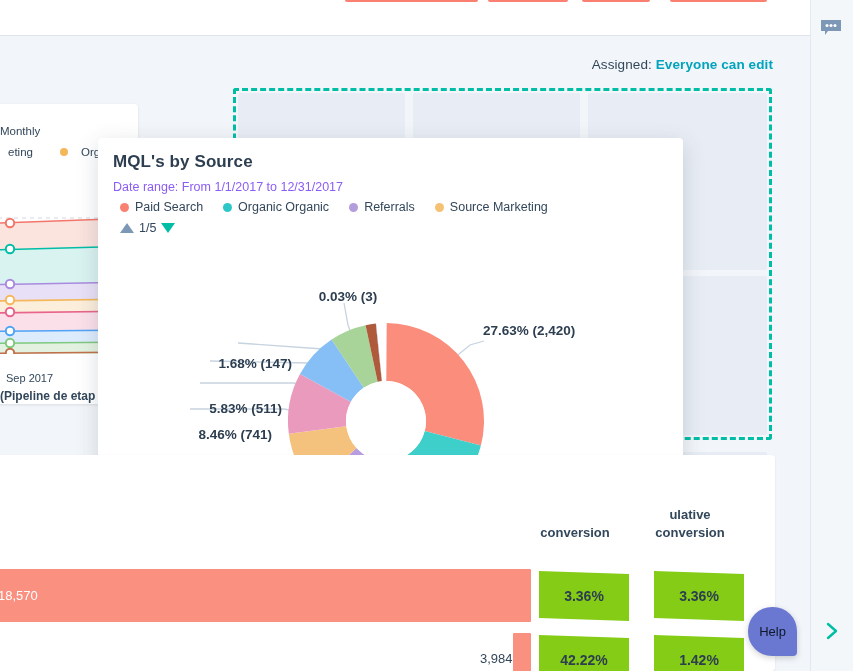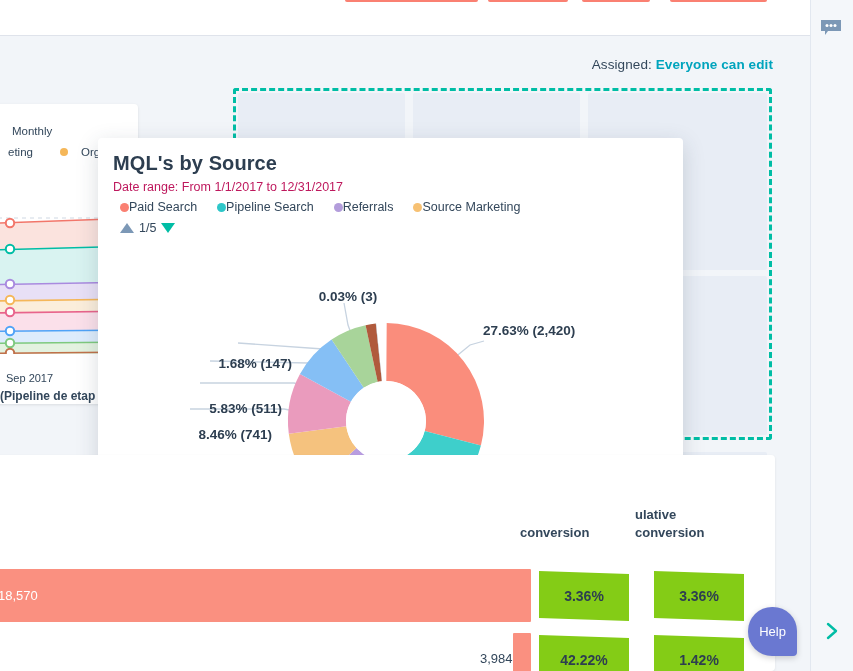--- a/index.html
+++ b/index.html
@@ -36,65 +36,65 @@
   .ph-card{position:absolute;background:#e8edf5;border-radius:2px;}
   #ph1{left:238px;top:93px;width:167px;height:74px;}
   #ph2{left:413px;top:93px;width:167px;height:74px;}
   #ph3{left:588px;top:93px;width:179px;height:177px;}
   #ph4{left:588px;top:276px;width:179px;height:159px;}
   #ph5{left:588px;top:452px;width:179px;height:40px;}
 
   
   #left-panel{position:absolute;left:-82px;top:104px;width:220px;height:300px;background:#fff;
               border-radius:4px;box-shadow:0 1px 3px rgba(0,0,0,.10);overflow:hidden;}
-  #lp-legend{position:absolute;left:94px;top:21px;font-size:11.5px;color:#33475b;white-space:nowrap;}
+  #lp-legend{position:absolute;left:82px;top:21px;font-size:11.5px;color:#33475b;white-space:nowrap;}
   #lp-legend2{position:absolute;left:90px;top:42px;font-size:11.5px;color:#33475b;white-space:nowrap;
               display:flex;align-items:center;gap:13px;}
   .lg-dot{width:8px;height:8px;border-radius:50%;display:inline-block;}
   #lp-chart{position:absolute;left:0;top:100px;width:220px;height:150px;}
   #lp-xlabel{position:absolute;left:88px;top:268px;font-size:11px;color:#33475b;white-space:nowrap;}
   #lp-title2{position:absolute;left:82px;top:285px;font-size:12px;font-weight:bold;color:#33475b;white-space:nowrap;}
 
   
   #mql-card{position:absolute;left:98px;top:138px;width:585px;height:390px;background:#fff;
             border-radius:4px;box-shadow:0 6px 22px rgba(45,62,80,.18);}
-  #mql-title{position:absolute;left:15px;top:14px;font-size:20px;font-weight:bold;color:#2d3e50;
+  #mql-title{position:absolute;left:15px;top:14px;font-size:17px;font-weight:bold;color:#2d3e50;
              letter-spacing:.1px;text-align:center;}
-  #mql-daterange{position:absolute;left:15px;top:42px;font-size:12.5px;color:#be185d;}
+  #mql-daterange{position:absolute;left:15px;top:42px;font-size:12.5px;color:#8b5cf6;}
   #mql-legend{position:absolute;left:22px;top:62px;display:flex;gap:20px;align-items:center;
               font-size:12.5px;color:#33475b;}
-  .mlg{display:flex;align-items:center;white-space:nowrap;}
+  .mlg{display:flex;align-items:center;gap:6px;white-space:nowrap;}
   .mlg i{width:9px;height:9px;border-radius:50%;display:inline-block;}
   #mql-pager{position:absolute;left:22px;top:83px;display:flex;align-items:center;gap:5px;
              font-size:12.5px;color:#33475b;}
   .tri-up{width:0;height:0;border-left:7px solid transparent;border-right:7px solid transparent;
           border-bottom:10px solid #7c98b6;cursor:pointer;}
   .tri-dn{width:0;height:0;border-left:7px solid transparent;border-right:7px solid transparent;
           border-top:10px solid #00bda5;cursor:pointer;}
   #donut-wrap{position:absolute;left:0;top:105px;width:585px;height:285px;}
 
   
   #funnel-panel{position:absolute;left:-120px;top:455px;width:895px;height:216px;background:#fff;
                 border-radius:4px;box-shadow:0 1px 3px rgba(0,0,0,.08);}
-  .fhead{position:absolute;font-size:13px;font-weight:bold;color:#33475b;}
+  .fhead{position:absolute;font-size:13px;font-weight:bold;color:#33475b;text-align:center;}
   #fh-conv{left:640px;top:70px;width:110px;}
   #fh-cum1{left:755px;top:52px;width:110px;}
   #fh-cum2{left:755px;top:70px;width:110px;}
   .frow{position:absolute;left:0;height:53px;}
   .fbar{position:absolute;background:#fa9080;border-radius:1px;height:53px;display:flex;
         align-items:center;color:#fff;font-size:13px;}
   .fbar .fv{position:absolute;}
   .fvout{position:absolute;font-size:13px;color:#33475b;margin-left:8px;}
   .cell{position:absolute;width:90px;height:50px;background:#84cc16;display:flex;align-items:center;
         justify-content:center;font-size:14px;font-weight:bold;color:#2d3e50;
         clip-path:polygon(0 0,100% 6%,100% 100%,0 94%);}
 
   
   #help-btn{position:absolute;left:748px;top:607px;width:49px;height:49px;background:#6a78d1;
-            border-radius:24px 24px 4px 24px;color:#ffffff;font-size:13px;display:flex;
+            border-radius:24px 24px 4px 24px;color:#0f172a;font-size:13px;display:flex;
             align-items:center;justify-content:center;cursor:pointer;
             box-shadow:0 2px 6px rgba(0,0,0,.18);}
   #rail-chevron{position:absolute;right:11px;bottom:30px;width:20px;height:20px;cursor:pointer;}
 </style>
 </head>
 <body>
 
 <div class="canvas">
 
   <div id="top-strip">
@@ -176,21 +176,21 @@
     <div id="mql-title">MQL's by Source</div>
     <div id="mql-daterange">Date range: From 1/1/2017 to 12/31/2017</div>
 
     <div id="mql-legend">
       <span class="mlg">
         <i style="background:#fa8072"></i>
         <span>Paid Search</span>
       </span>
       <span class="mlg">
         <i style="background:#2ec7c9"></i>
-        <span>Pipeline Search</span>
+        <span>Organic Organic</span>
       </span>
       <span class="mlg">
         <i style="background:#b39ddb"></i>
         <span>Referrals</span>
       </span>
       <span class="mlg">
         <i style="background:#f7c173"></i>
         <span>Source Marketing</span>
       </span>
     </div>

